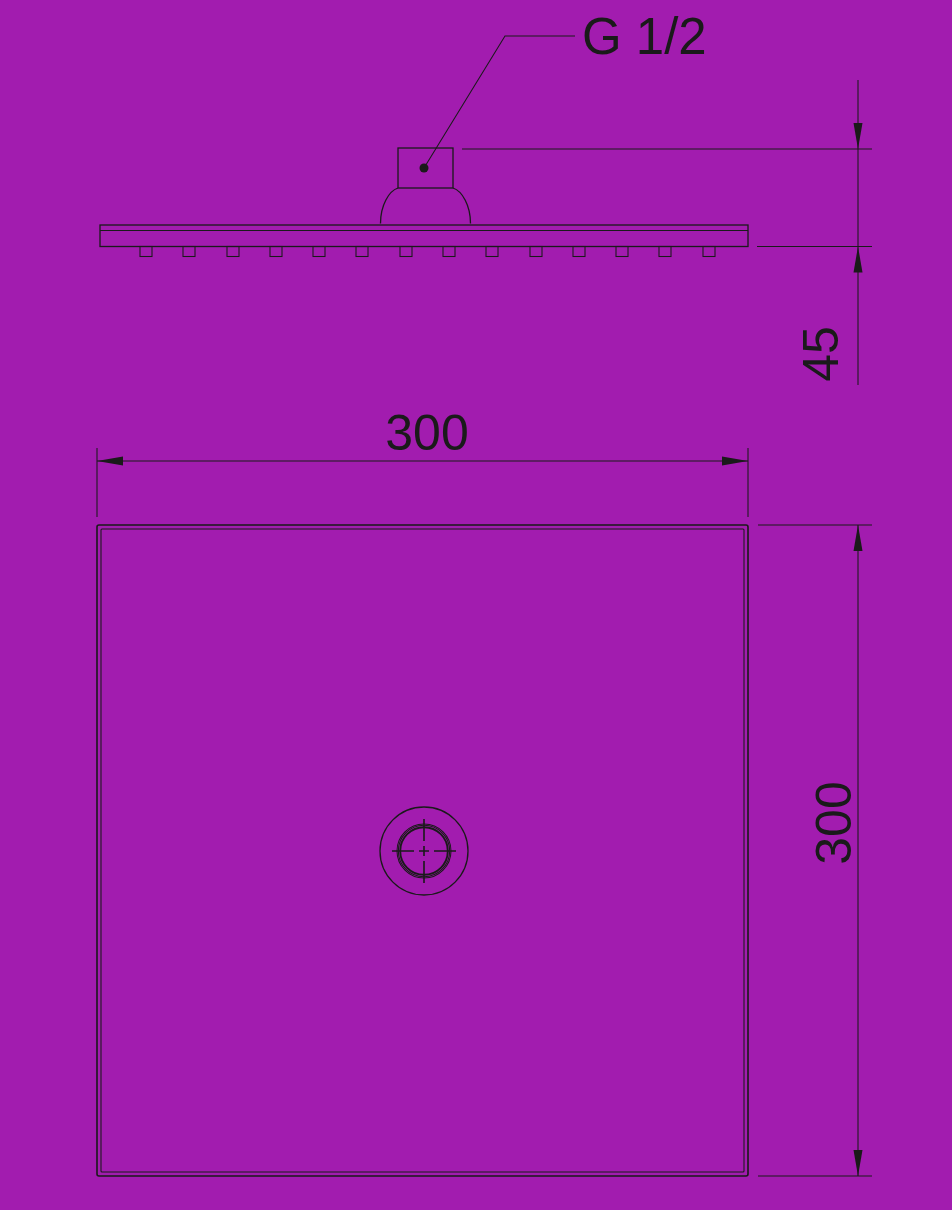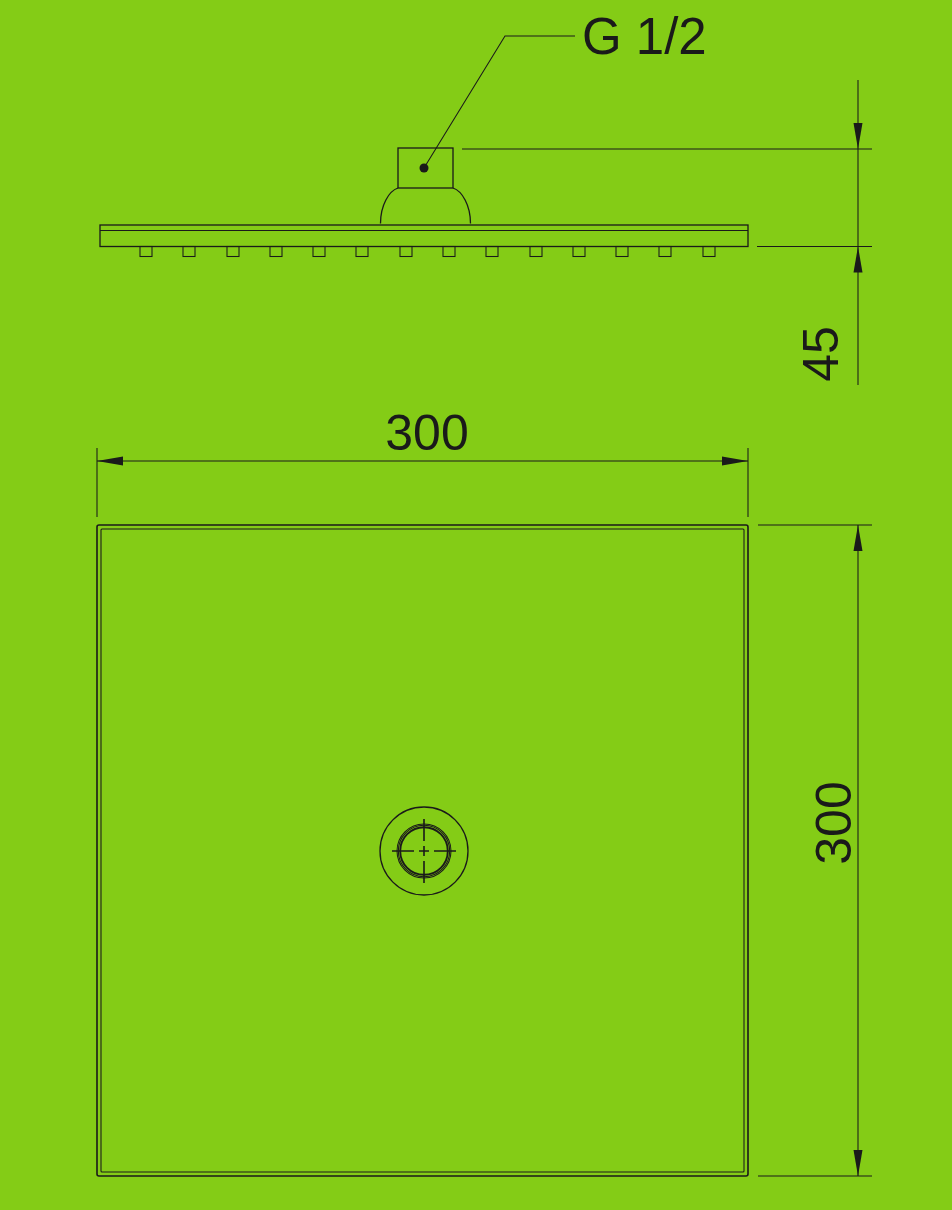--- a/index.html
+++ b/index.html
@@ -4,21 +4,21 @@
 <style>
   html, body {
     margin: 0;
     padding: 0;
     background: #ffffff;
   }
   .canvas {
     position: relative;
     width: 952px;
     height: 1210px;
-    background: #84cc16;
+    background: #a21caf;
     overflow: hidden;
   }
   svg {
     display: block;
   }
   .line {
     stroke: #1a1a1a;
     fill: none;
   }
   .thick { stroke-width: 1.6; }

